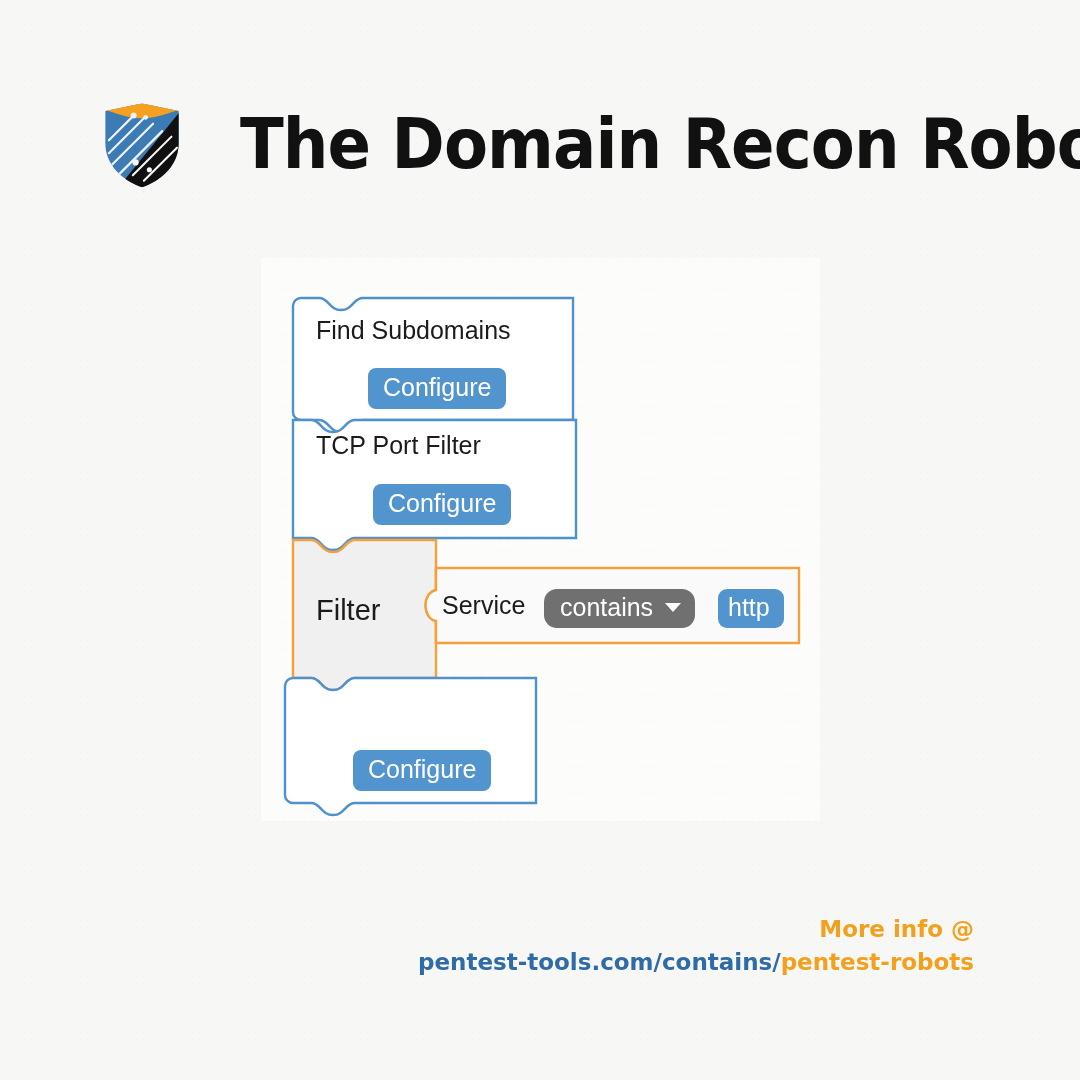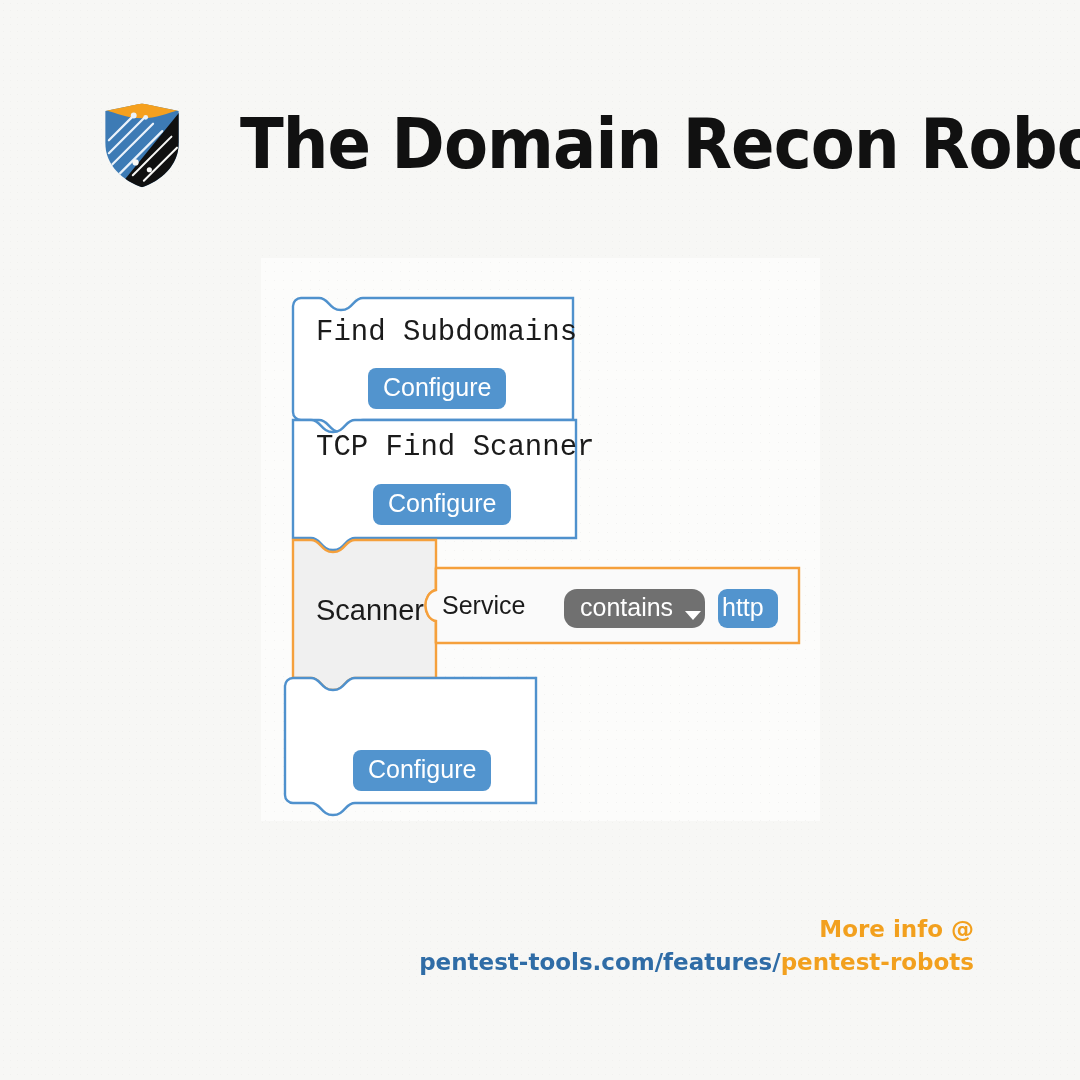--- a/index.html
+++ b/index.html
@@ -68,22 +68,22 @@
     width: 559px;
     height: 563px;
   }
 
   
   .ov {
     position: absolute;
     white-space: nowrap;
   }
   .block-title {
-    font-family: Liberation Mono, monospace;
-    font-size: 29px;
+    font-family: Liberation Sans, sans-serif;
+    font-size: 25px;
     color: #1b1b1b;
   }
   .cfg-btn {
     background: #5294ce;
     border-radius: 8px;
     color: #ffffff;
     font-family: "Liberation Sans", sans-serif;
     font-size: 25px;
     padding: 7px 15px 9px 15px;
     display: inline-block;
@@ -100,42 +100,41 @@
     font-family: "Liberation Sans", sans-serif;
     font-size: 25px;
     color: #1b1b1b;
   }
   .dropdown {
     background: #707070;
     border-radius: 13px;
     color: #ffffff;
     font-family: "Liberation Sans", sans-serif;
     font-size: 25px;
-    padding: 6px 4px 8px 16px;
+    padding: 6px 14px 8px 16px;
     display: inline-flex;
-    align-items: flex-end;
+    align-items: center;
     gap: 12px;
     line-height: 1;
     cursor: pointer;
-    margin-left: 20px;
   }
   .caret {
     width: 0; height: 0;
     border-left: 8px solid transparent;
     border-right: 8px solid transparent;
     border-top: 9px solid #ffffff;
     display: block;
   }
   .text-field {
     background: #5294ce;
     border-radius: 9px;
     color: #ffffff;
     font-family: "Liberation Sans", sans-serif;
     font-size: 25px;
-    padding: 6px 14px 8px 4px;
+    padding: 6px 14px 8px 10px;
     display: inline-block;
     line-height: 1;
     cursor: text;
   }
 
   
   .footer {
     position: absolute;
     right: 106px;
     top: 915px;
@@ -261,26 +260,26 @@
              v-109
              a8,8 0 0 1 8,-8
              z" fill="#ffffff" stroke="#4f91cd" stroke-width="2.4"></path>
   </svg>
 
   <div class="ov block-title" style="left:55px; top:58px;">Find Subdomains</div>
   <div class="ov" style="left:107px; top:110px;">
     <span class="cfg-btn">Configure</span>
   </div>
 
-  <div class="ov block-title" style="left:55px; top:173px;">TCP Find Scanner</div>
+  <div class="ov block-title" style="left:55px; top:173px;">TCP Port Filter</div>
   <div class="ov" style="left:112px; top:226px;">
     <span class="cfg-btn">Configure</span>
   </div>
 
-  <div class="ov filter-label" style="left:55px; top:336px;">Scanner</div>
+  <div class="ov filter-label" style="left:55px; top:336px;">Filter</div>
 
   <div class="ov service-label" style="left:181px; top:333px;">Service</div>
 
   <div class="ov" style="left:283px; top:331px;">
     <span class="dropdown">
       <span>contains</span>
       <i class="caret"></i>
     </span>
   </div>
 
@@ -290,15 +289,15 @@
 
   <div class="ov" style="left:92px; top:492px;">
     <span class="cfg-btn">Configure</span>
   </div>
 
 </div>
 
 <div class="footer">
   <span class="more">More info @</span>
   <span class="urlline">
-    <span class="u-blue">pentest-tools.com/features/</span><span class="u-orange">pentest-robots</span>
+    <span class="u-blue">pentest-tools.com/contains/</span><span class="u-orange">pentest-robots</span>
   </span>
 </div>
 
 </body></html>

